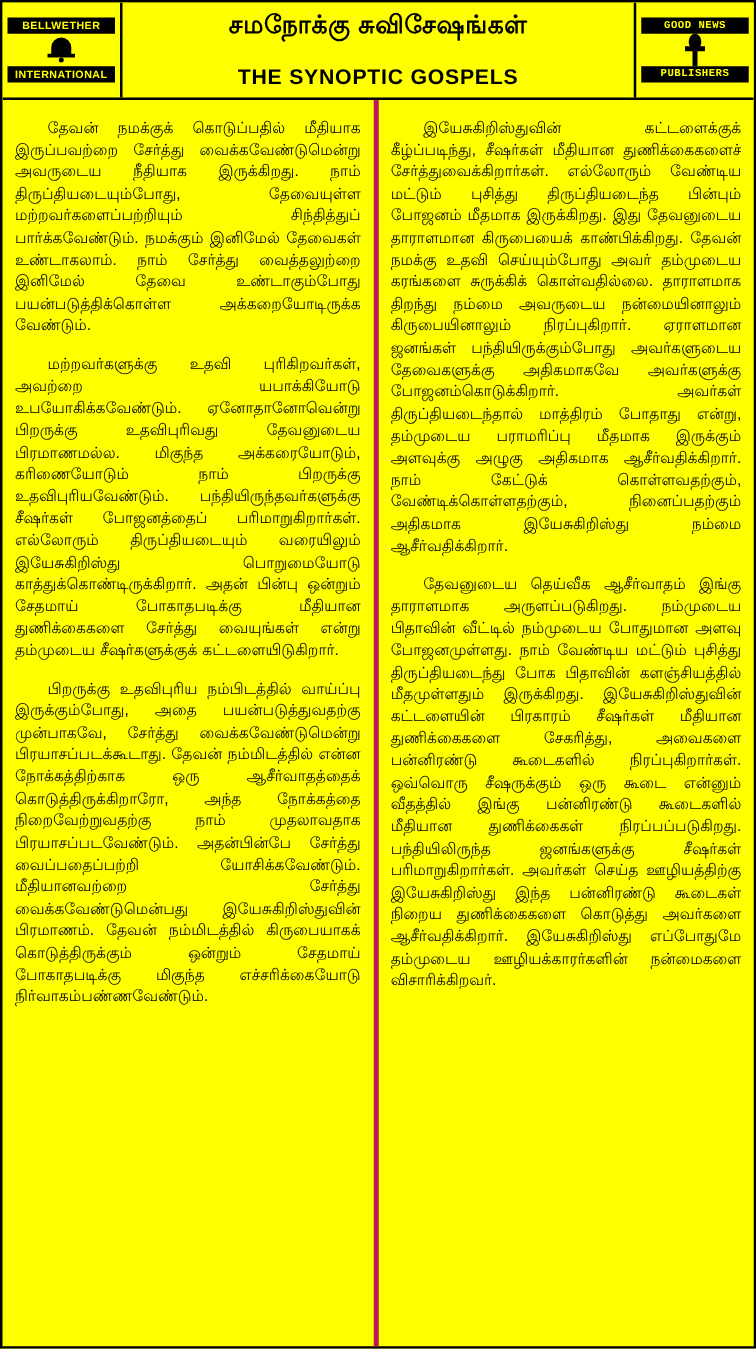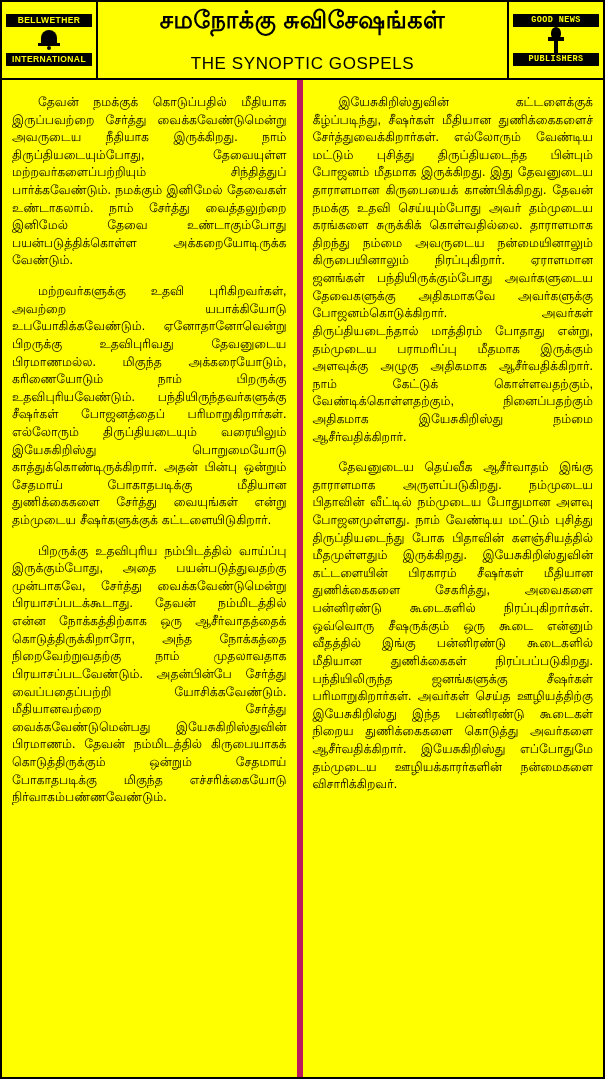--- a/index.html
+++ b/index.html
@@ -126,47 +126,47 @@
     flex: 1 1 auto;
     display: flex;
     flex-direction: column;
     align-items: center;
     justify-content: center;
     text-align: center;
     padding: 2px 4px;
     box-sizing: border-box;
   }
   .title-tamil {
-    font-size: 24px;
+    font-size: 20px;
     font-weight: bold;
     color: #000000;
     line-height: 1.15;
     letter-spacing: 0.5px;
   }
   .title-english {
     font-size: 17px;
-    font-weight: normal;
+    font-weight: bold;
     color: #000000;
     letter-spacing: 0.6px;
     margin-top: 20px;
   }
   
   .body-area {
     display: flex;
     height: calc(1079px - 76px - 4px);
     box-sizing: border-box;
   }
   .col {
     flex: 1 1 50%;
     box-sizing: border-box;
     padding: 14px 10px 10px 10px;
     overflow: hidden;
   }
   .col.left {
-    border-right: 6px solid #be185d;
+    border-right: 4px solid #be185d;
   }
   .col p {
     margin: 0 0 13px 0;
     font-size: 12.4px;
     line-height: 1.42;
     color: #000000;
     text-align: justify;
     text-indent: 26px;
     word-spacing: 0.5px;
   }

